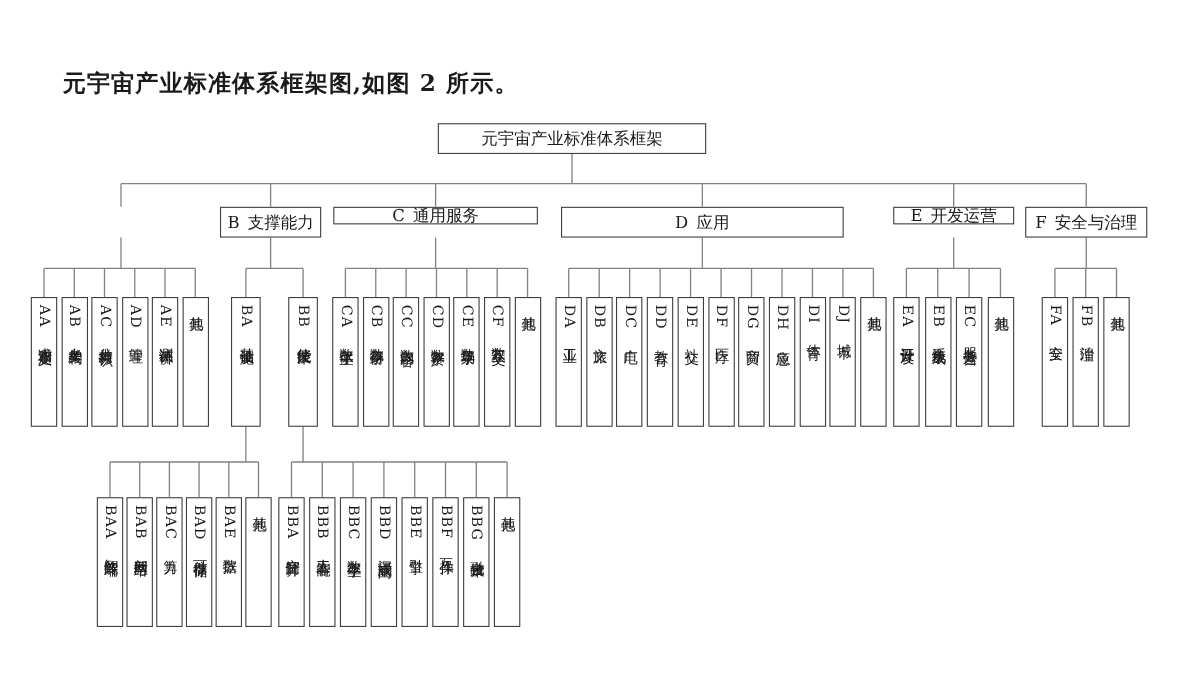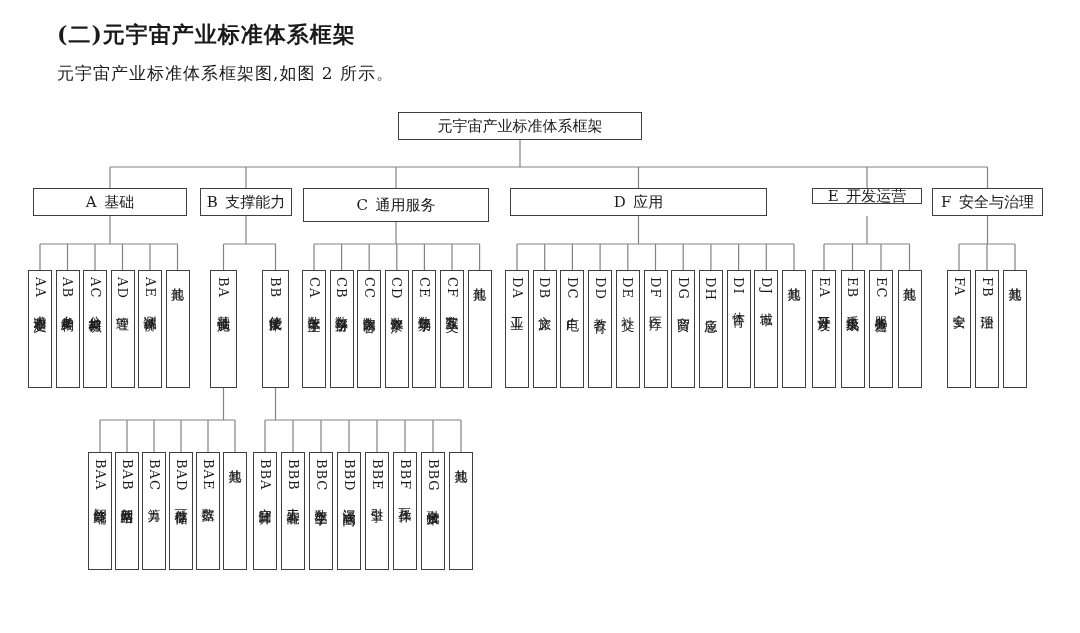--- a/index.html
+++ b/index.html
@@ -15,21 +15,21 @@
   #connectors { position:absolute; left:0; top:0; }
   #connectors line { stroke:#828282; stroke-width:1.2; }
 
   .heading {
     position:absolute; left:57px; top:20px;
     font-size:22px; font-weight:bold; letter-spacing:1px;
     white-space:nowrap;
   }
   .bodytext {
     position:absolute; left:57px; top:62px;
-    font-size:17px; letter-spacing:1px; white-space:nowrap;
+    font-size:21px; letter-spacing:1px; white-space:nowrap;font-weight:bold;
   }
   .caption {
     position:absolute; left:0; top:588px; width:1080px;
     text-align:center; font-size:21px; font-weight:600; letter-spacing:2px;
   }
 
   .node {
     position:absolute;
     background:#ffffff;
     border:1.5px solid #3f3f3f;
@@ -122,28 +122,24 @@
       <line x1="852.5" y1="244" x2="852.5" y2="270"></line>
       <line x1="881" y1="244" x2="881" y2="270"></line>
       <line x1="909.5" y1="244" x2="909.5" y2="270"></line>
       <line x1="987.5" y1="167" x2="987.5" y2="188"></line>
       <line x1="987.5" y1="216" x2="987.5" y2="244"></line>
       <line x1="959" y1="244" x2="1015" y2="244"></line>
       <line x1="959" y1="244" x2="959" y2="270"></line>
       <line x1="987" y1="244" x2="987" y2="270"></line>
       <line x1="1015" y1="244" x2="1015" y2="270"></line>
     </svg>
-  <div class="heading">(二)元宇宙产业标准体系框架</div>
   <div class="bodytext">元宇宙产业标准体系框架图,如图 2 所示。</div>
 <div class="node hbox" style="left: 398px; top: 112px; width: 244px; height: 28px;">
       <span class="htext"><span>元宇宙产业标准体系框架</span></span>
     </div>
-    <div class="node hbox" style="left: 33px; top: 188px; width: 154px; height: 28px;">
-      <span class="htext"><span>A</span> <span>基础</span></span>
-    </div>
     <div class="node vbox" style="left: 28px; top: 270px; width: 24px; height: 118px;">
       <span class="vtext"><span>AA</span> <span>术语和定义</span></span>
     </div>
     <div class="node vbox" style="left: 55.5px; top: 270px; width: 24px; height: 118px;">
       <span class="vtext"><span>AB</span> <span>参考架构</span></span>
     </div>
     <div class="node vbox" style="left: 83px; top: 270px; width: 24px; height: 118px;">
       <span class="vtext"><span>AC</span> <span>分类与标识</span></span>
     </div>
     <div class="node vbox" style="left: 110.5px; top: 270px; width: 24px; height: 118px;">
@@ -199,21 +195,21 @@
     </div>
     <div class="node vbox" style="left: 393px; top: 452px; width: 24px; height: 118px;">
       <span class="vtext"><span>BBF</span> <span>互操作</span></span>
     </div>
     <div class="node vbox" style="left: 421px; top: 452px; width: 24px; height: 118px;">
       <span class="vtext"><span>BBG</span> <span>融合技术</span></span>
     </div>
     <div class="node vbox" style="left: 449px; top: 452px; width: 24px; height: 118px;">
       <span class="vtext"><span>其他</span></span>
     </div>
-    <div class="node hbox" style="left: 303px; top: 188px; width: 186px; height: 34px;">
+    <div class="node hbox" style="left: 303px; top: 188px; width: 186px; height: 16px;">
       <span class="htext"><span>C</span> <span>通用服务</span></span>
     </div>
     <div class="node vbox" style="left: 302px; top: 270px; width: 24px; height: 118px;">
       <span class="vtext"><span>CA</span> <span>数字主体</span></span>
     </div>
     <div class="node vbox" style="left: 329.6px; top: 270px; width: 24px; height: 118px;">
       <span class="vtext"><span>CB</span> <span>数字身份</span></span>
     </div>
     <div class="node vbox" style="left: 357.2px; top: 270px; width: 24px; height: 118px;">
       <span class="vtext"><span>CC</span> <span>数字内容</span></span>

